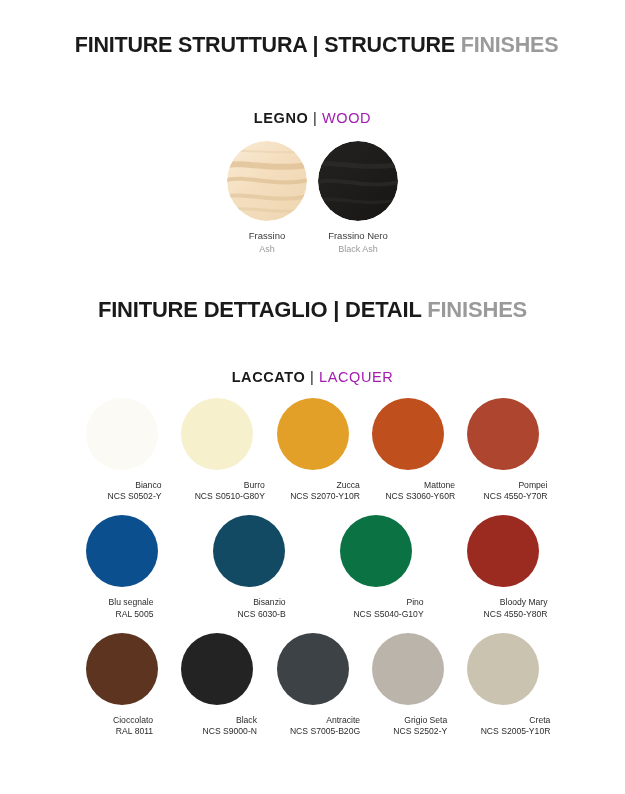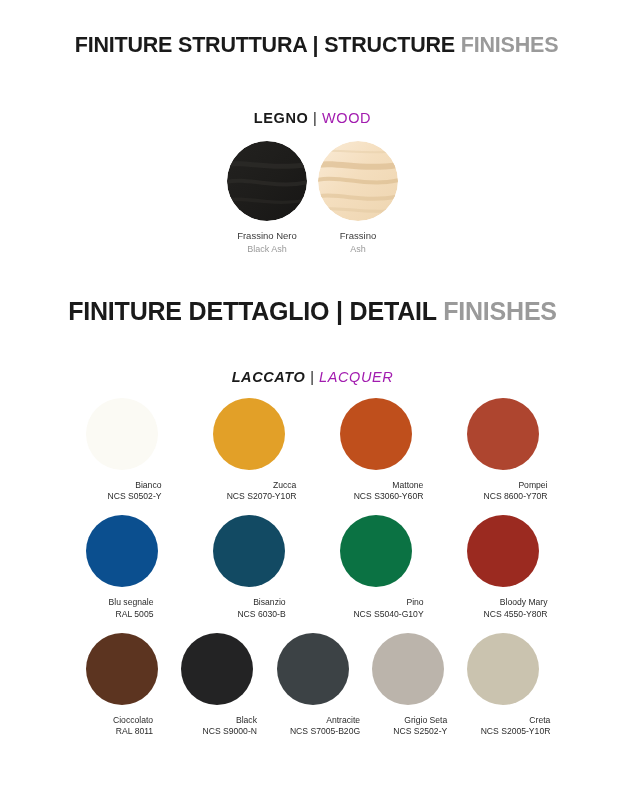--- a/index.html
+++ b/index.html
@@ -30,21 +30,21 @@
   #structure-title {
     position: absolute;
     left: 8px; right: 0;
     top: 33px;
     font-size: 21.5px;
   }
   #detail-title {
     position: absolute;
     left: 0; right: 0;
     top: 297px;
-    font-size: 25px;
+    font-size: 22px;
   }
 
   .sub-title {
     text-align: center;
     font-weight: bold;
     font-size: 14.5px;
     letter-spacing: 0.6px;
     color: #1a1a1a;
   }
   .sub-title .muted {
@@ -57,21 +57,20 @@
   }
   #wood-subtitle {
     position: absolute;
     left: 0; right: 0;
     top: 110px;
   }
   #lacquer-subtitle {
     position: absolute;
     left: 0; right: 0;
     top: 369px;
-    font-style: italic;
   }
 
   
   #wood-row {
     position: absolute;
     top: 141px;
     left: 0; right: 0;
     display: flex;
     justify-content: center;
     gap: 11px;
@@ -152,47 +151,20 @@
 
 <div id="structure-title" class="section-title">
   <span>FINITURE STRUTTURA | STRUCTURE </span><span class="muted">FINISHES</span>
 </div>
 
 <div id="wood-subtitle" class="sub-title">
   <span>LEGNO</span><span class="bar"> | </span><span class="muted">WOOD</span>
 </div>
 
 <div id="wood-row">
-
-  <div class="wood-item">
-    <div class="wood-disc">
-      <svg width="80" height="80" viewBox="0 0 80 80" aria-hidden="true">
-        <defs>
-          <clipPath id="wclip2">
-              <circle cx="40" cy="40" r="40"></circle>
-            </clipPath>
-          <linearGradient id="wg2" x1="0" y1="0" x2="1" y2="1">
-            <stop offset="0%" stop-color="#232220"></stop>
-            <stop offset="55%" stop-color="#1D1C1A"></stop>
-            <stop offset="100%" stop-color="#171615"></stop>
-          </linearGradient>
-        </defs>
-        <g clip-path="url(#wclip2)">
-          <rect width="80" height="80" fill="url(#wg2)"></rect>
-          <path d="M-5 22 C 15 16, 45 28, 85 20 L85 25 C 45 33, 15 21, -5 27 Z" fill="#2E2C29" opacity="0.7"></path>
-          <path d="M-5 40 C 18 32, 50 48, 85 38 L85 42 C 50 52, 18 36, -5 44 Z" fill="#302E2B" opacity="0.6"></path>
-          <path d="M-5 58 C 20 52, 48 66, 85 56 L85 59 C 48 69, 20 56, -5 62 Z" fill="#2B2926" opacity="0.6"></path>
-        </g>
-      </svg>
-    </div>
-    <div class="wood-labels">
-      <div class="name-it">Frassino Nero</div>
-      <div class="name-en">Black Ash</div>
-    </div>
-  </div>
 
   <div class="wood-item">
     <div class="wood-disc">
       <svg width="80" height="80" viewBox="0 0 80 80" aria-hidden="true">
         <defs>
           <clipPath id="wclip1">
               <circle cx="40" cy="40" r="40"></circle>
             </clipPath>
           <linearGradient id="wg1" x1="0" y1="0" x2="1" y2="1">
             <stop offset="0%" stop-color="#FAEBD6"></stop>
@@ -209,58 +181,92 @@
           <path d="M-5 10 C 20 6, 50 14, 85 8 L85 10 C 50 16, 20 8, -5 12 Z" fill="#E6CEA8" opacity="0.5"></path>
         </g>
       </svg>
     </div>
     <div class="wood-labels">
       <div class="name-it">Frassino</div>
       <div class="name-en">Ash</div>
     </div>
   </div>
 
+  <div class="wood-item">
+    <div class="wood-disc">
+      <svg width="80" height="80" viewBox="0 0 80 80" aria-hidden="true">
+        <defs>
+          <clipPath id="wclip2">
+              <circle cx="40" cy="40" r="40"></circle>
+            </clipPath>
+          <linearGradient id="wg2" x1="0" y1="0" x2="1" y2="1">
+            <stop offset="0%" stop-color="#232220"></stop>
+            <stop offset="55%" stop-color="#1D1C1A"></stop>
+            <stop offset="100%" stop-color="#171615"></stop>
+          </linearGradient>
+        </defs>
+        <g clip-path="url(#wclip2)">
+          <rect width="80" height="80" fill="url(#wg2)"></rect>
+          <path d="M-5 22 C 15 16, 45 28, 85 20 L85 25 C 45 33, 15 21, -5 27 Z" fill="#2E2C29" opacity="0.7"></path>
+          <path d="M-5 40 C 18 32, 50 48, 85 38 L85 42 C 50 52, 18 36, -5 44 Z" fill="#302E2B" opacity="0.6"></path>
+          <path d="M-5 58 C 20 52, 48 66, 85 56 L85 59 C 48 69, 20 56, -5 62 Z" fill="#2B2926" opacity="0.6"></path>
+        </g>
+      </svg>
+    </div>
+    <div class="wood-labels">
+      <div class="name-it">Frassino Nero</div>
+      <div class="name-en">Black Ash</div>
+    </div>
+  </div>
+
 </div>
 
 <div id="detail-title" class="section-title">
   <span>FINITURE DETTAGLIO | DETAIL </span><span class="muted">FINISHES</span>
 </div>
 
 <div id="lacquer-subtitle" class="sub-title">
   <span>LACCATO</span><span class="bar"> | </span><span class="muted">LACQUER</span>
 </div>
 
 <div id="lacquer-grid">
     <div class="lac-row">
       <div class="lac-item">
         <div class="lac-disc" style="background: rgb(251, 250, 244);"></div>
         <div class="lac-labels">
           <div class="lac-name">Bianco</div>
           <div class="lac-code">NCS S0502-Y</div>
         </div>
       </div>
       <div class="lac-item">
+        <div class="lac-disc" style="background: rgb(247, 240, 205);"></div>
+        <div class="lac-labels">
+          <div class="lac-name">Burro</div>
+          <div class="lac-code">NCS S0510-G80Y</div>
+        </div>
+      </div>
+      <div class="lac-item">
         <div class="lac-disc" style="background: rgb(226, 160, 40);"></div>
         <div class="lac-labels">
           <div class="lac-name">Zucca</div>
           <div class="lac-code">NCS S2070-Y10R</div>
         </div>
       </div>
       <div class="lac-item">
         <div class="lac-disc" style="background: rgb(191, 79, 28);"></div>
         <div class="lac-labels">
           <div class="lac-name">Mattone</div>
           <div class="lac-code">NCS S3060-Y60R</div>
         </div>
       </div>
       <div class="lac-item">
         <div class="lac-disc" style="background: rgb(174, 69, 47);"></div>
         <div class="lac-labels">
           <div class="lac-name">Pompei</div>
-          <div class="lac-code">NCS 8600-Y70R</div>
+          <div class="lac-code">NCS 4550-Y70R</div>
         </div>
       </div>
     </div>
     <div class="lac-row">
       <div class="lac-item">
         <div class="lac-disc" style="background: rgb(11, 79, 143);"></div>
         <div class="lac-labels">
           <div class="lac-name">Blu segnale</div>
           <div class="lac-code">RAL 5005</div>
         </div>

